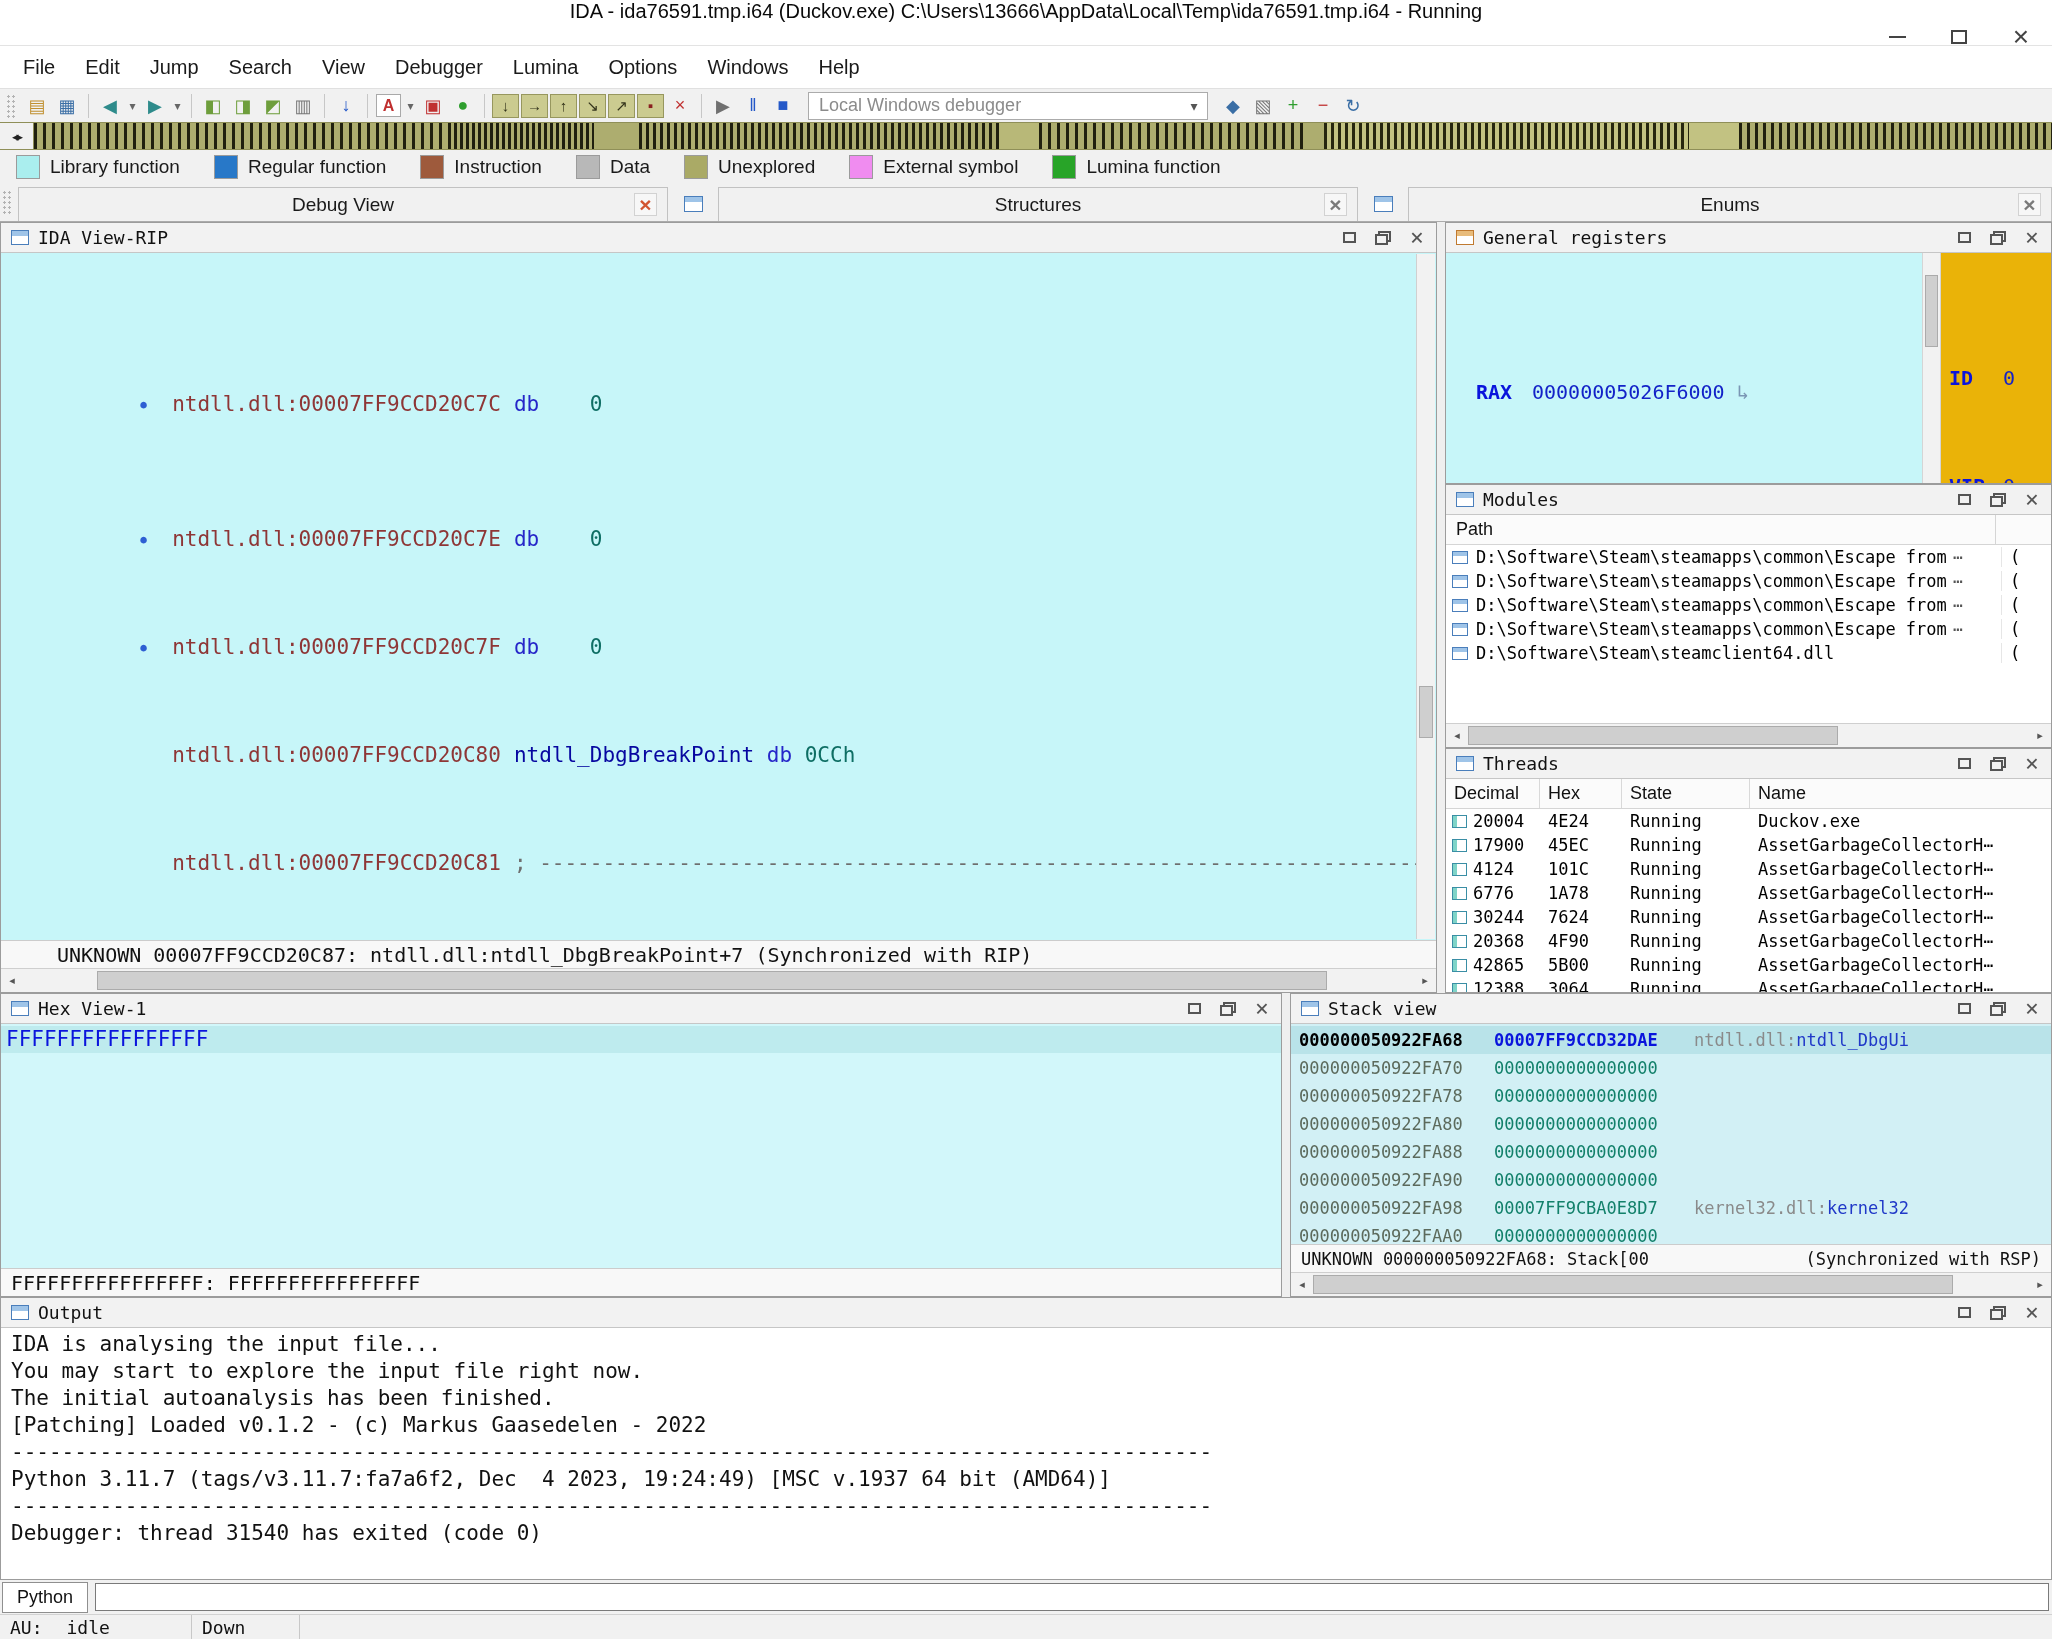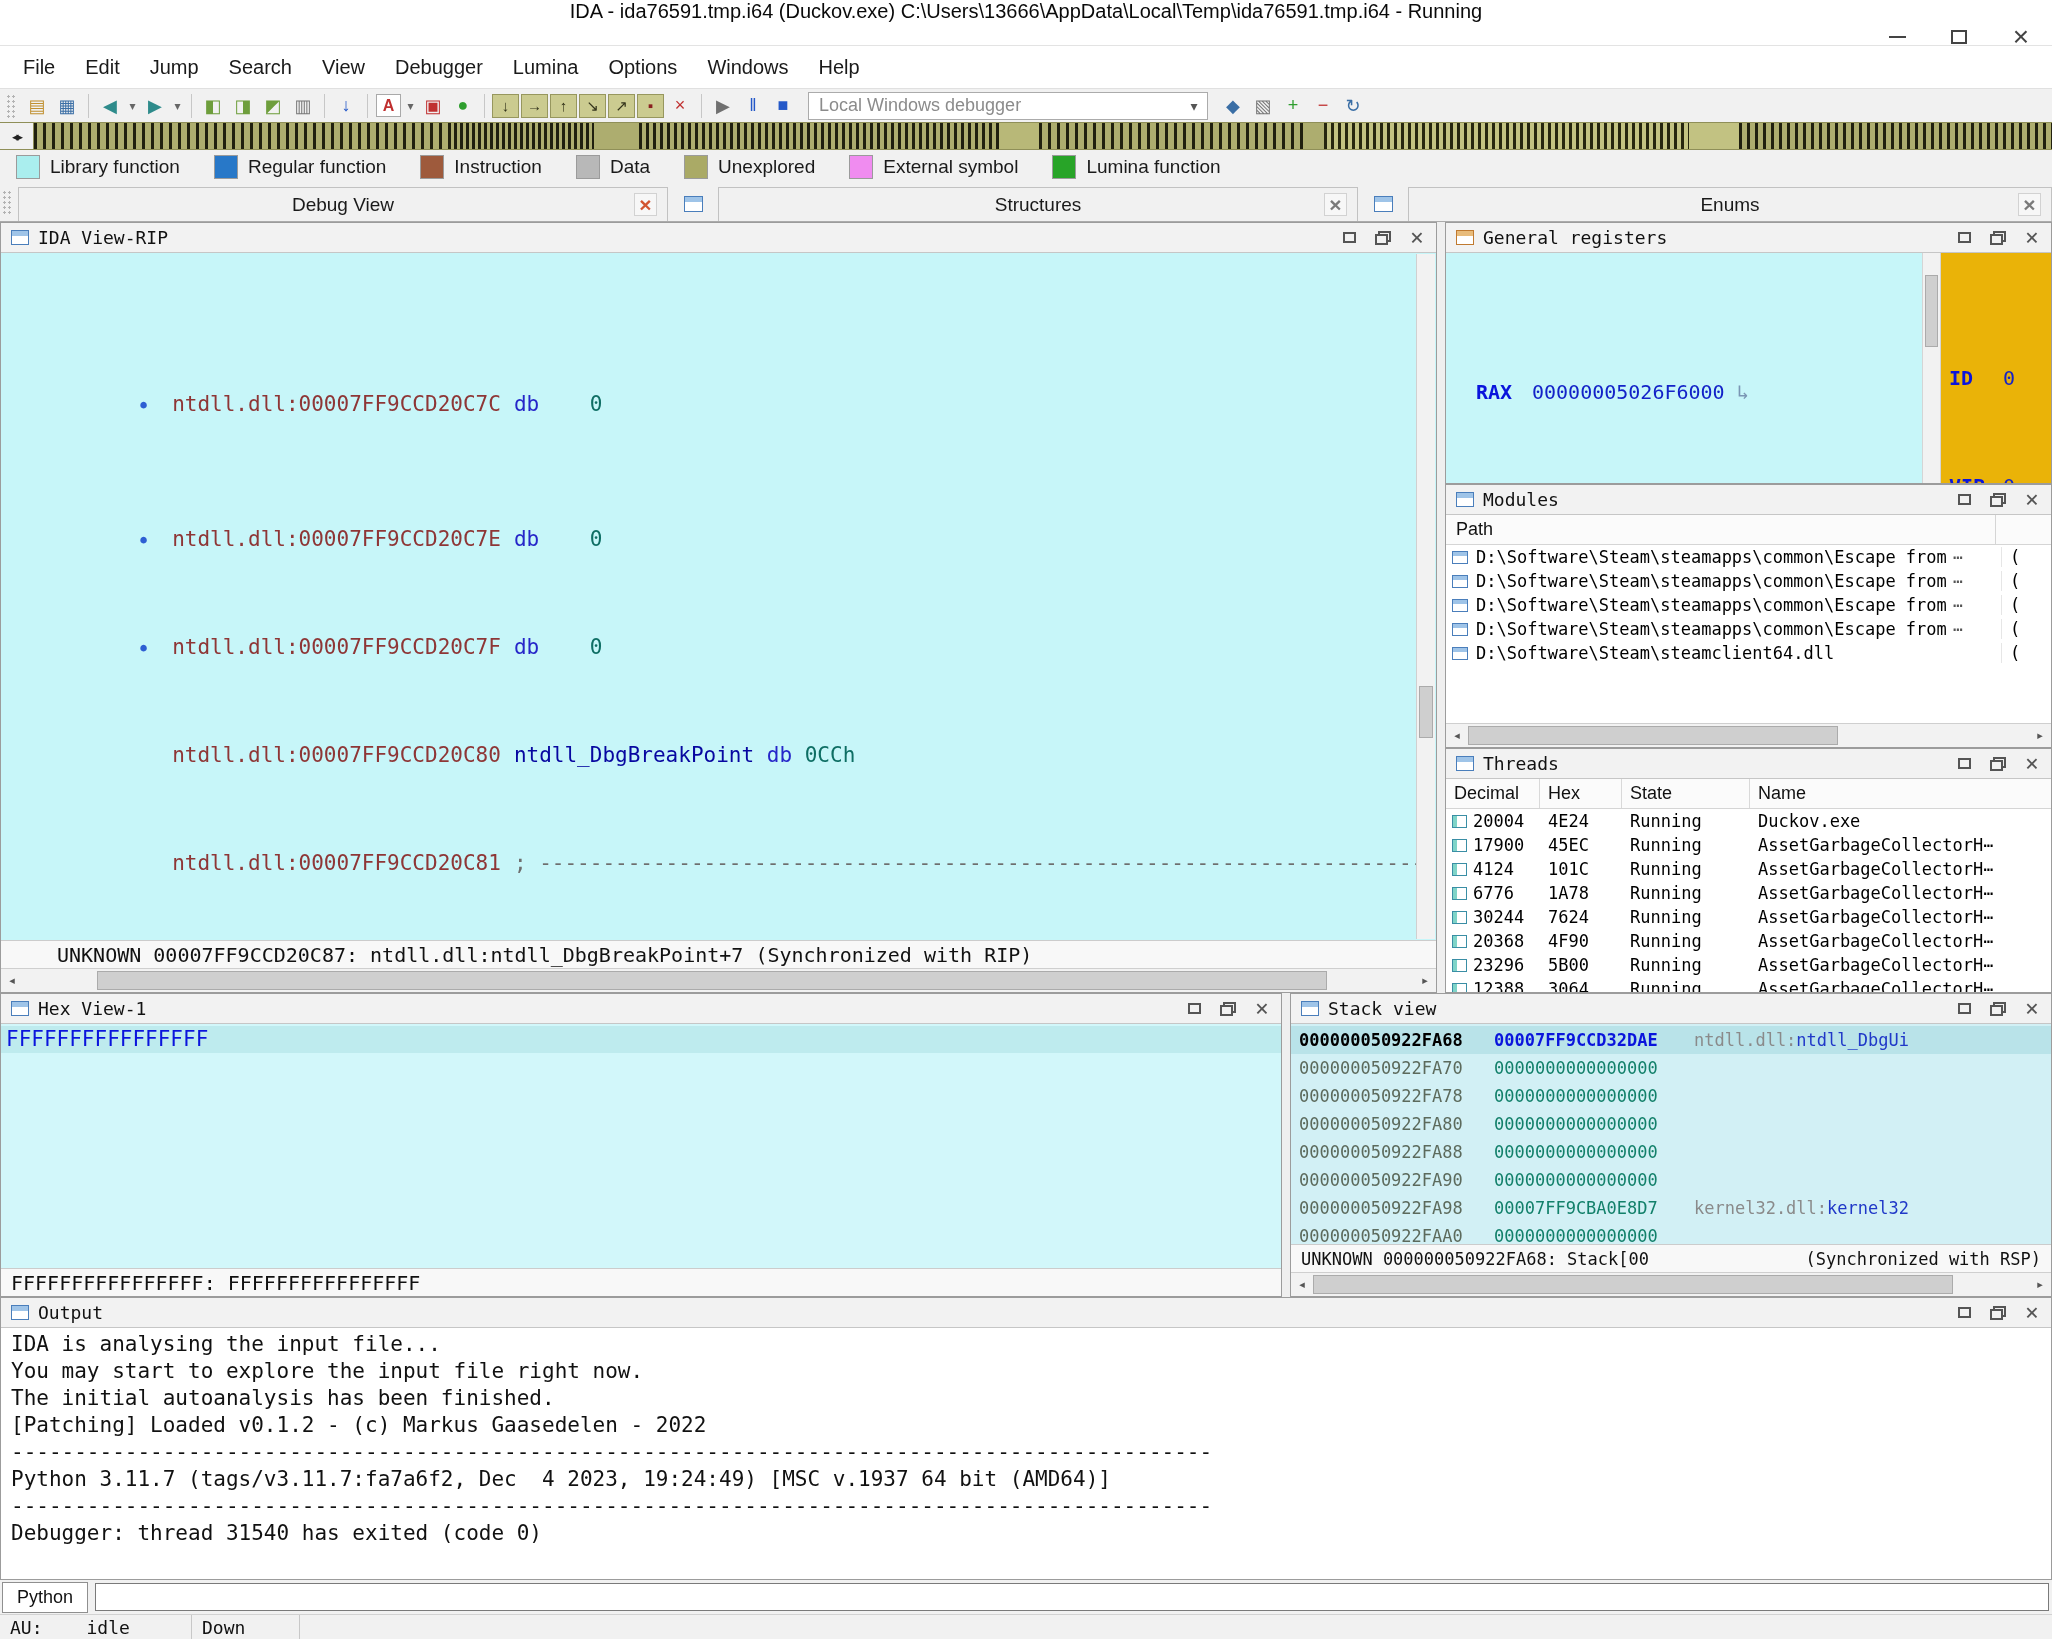--- a/index.html
+++ b/index.html
@@ -157,21 +157,21 @@
   .out-content { flex:1; background:#FFF; font-family:"DejaVu Sans Mono", monospace; font-size:21px; line-height:27px; padding:3px 15px 0 10px; overflow:hidden; }
   .out-line { height:27px; white-space:pre; }
 
   
   .python-row { position:absolute; left:0; top:1580px; width:2052px; height:34px; background:#F1F1F1; display:flex; align-items:center; }
   .py-label { width:86px; height:31px; margin-left:2px; background:#FFF; border:1px solid #8F8F8F; display:flex; align-items:center; justify-content:center; font-size:18px; }
   .py-input { flex:1; height:28px; margin:0 3px 0 7px; background:#FFF; border:1px solid #7A7A7A; font-size:18px; font-family:"DejaVu Sans Mono", monospace; padding-left:8px; outline:none; }
   .statusbar { position:absolute; left:0; top:1614px; width:2052px; height:25px; background:#F1F1F1; border-top:1px solid #D2D2D2; display:flex; align-items:center; font-family:"DejaVu Sans Mono", monospace; font-size:18px; }
   .sb-cell { height:100%; display:flex; align-items:center; border-right:1px solid #C8C8C8; padding:0 10px; }
   .sb-au { width:192px; } .sb-2 { width:108px; } .sb-fill { flex:1; border-right:none; }
-  .sb-au .v { margin-left:44px; }
+  .sb-au .v { margin-left:24px; }
 </style>
 </head>
 <body>
 
 <div class="titlebar">
   <span class="app-icon"></span>
   <span class="title-text">IDA - ida76591.tmp.i64 (Duckov.exe) C:\Users\13666\AppData\Local\Temp\ida76591.tmp.i64 - Running</span>
   <div class="win-btns">
     <span class="wbtn">
         <span class="glyph-min"></span>
@@ -606,21 +606,21 @@
       <div class="trow">
         <span class="t-icon"></span>
         <span class="t-dec">20368</span>
         <span class="t-hex">4F90</span>
         <span class="t-state">Running</span>
         <span class="t-name">AssetGarbageCollectorH⋯</span>
       </div>
 
       <div class="trow">
         <span class="t-icon"></span>
-        <span class="t-dec">23296</span>
+        <span class="t-dec">42865</span>
         <span class="t-hex">5B00</span>
         <span class="t-state">Running</span>
         <span class="t-name">AssetGarbageCollectorH⋯</span>
       </div>
 
       <div class="trow">
         <span class="t-icon"></span>
         <span class="t-dec">12388</span>
         <span class="t-hex">3064</span>
         <span class="t-state">Running</span>

